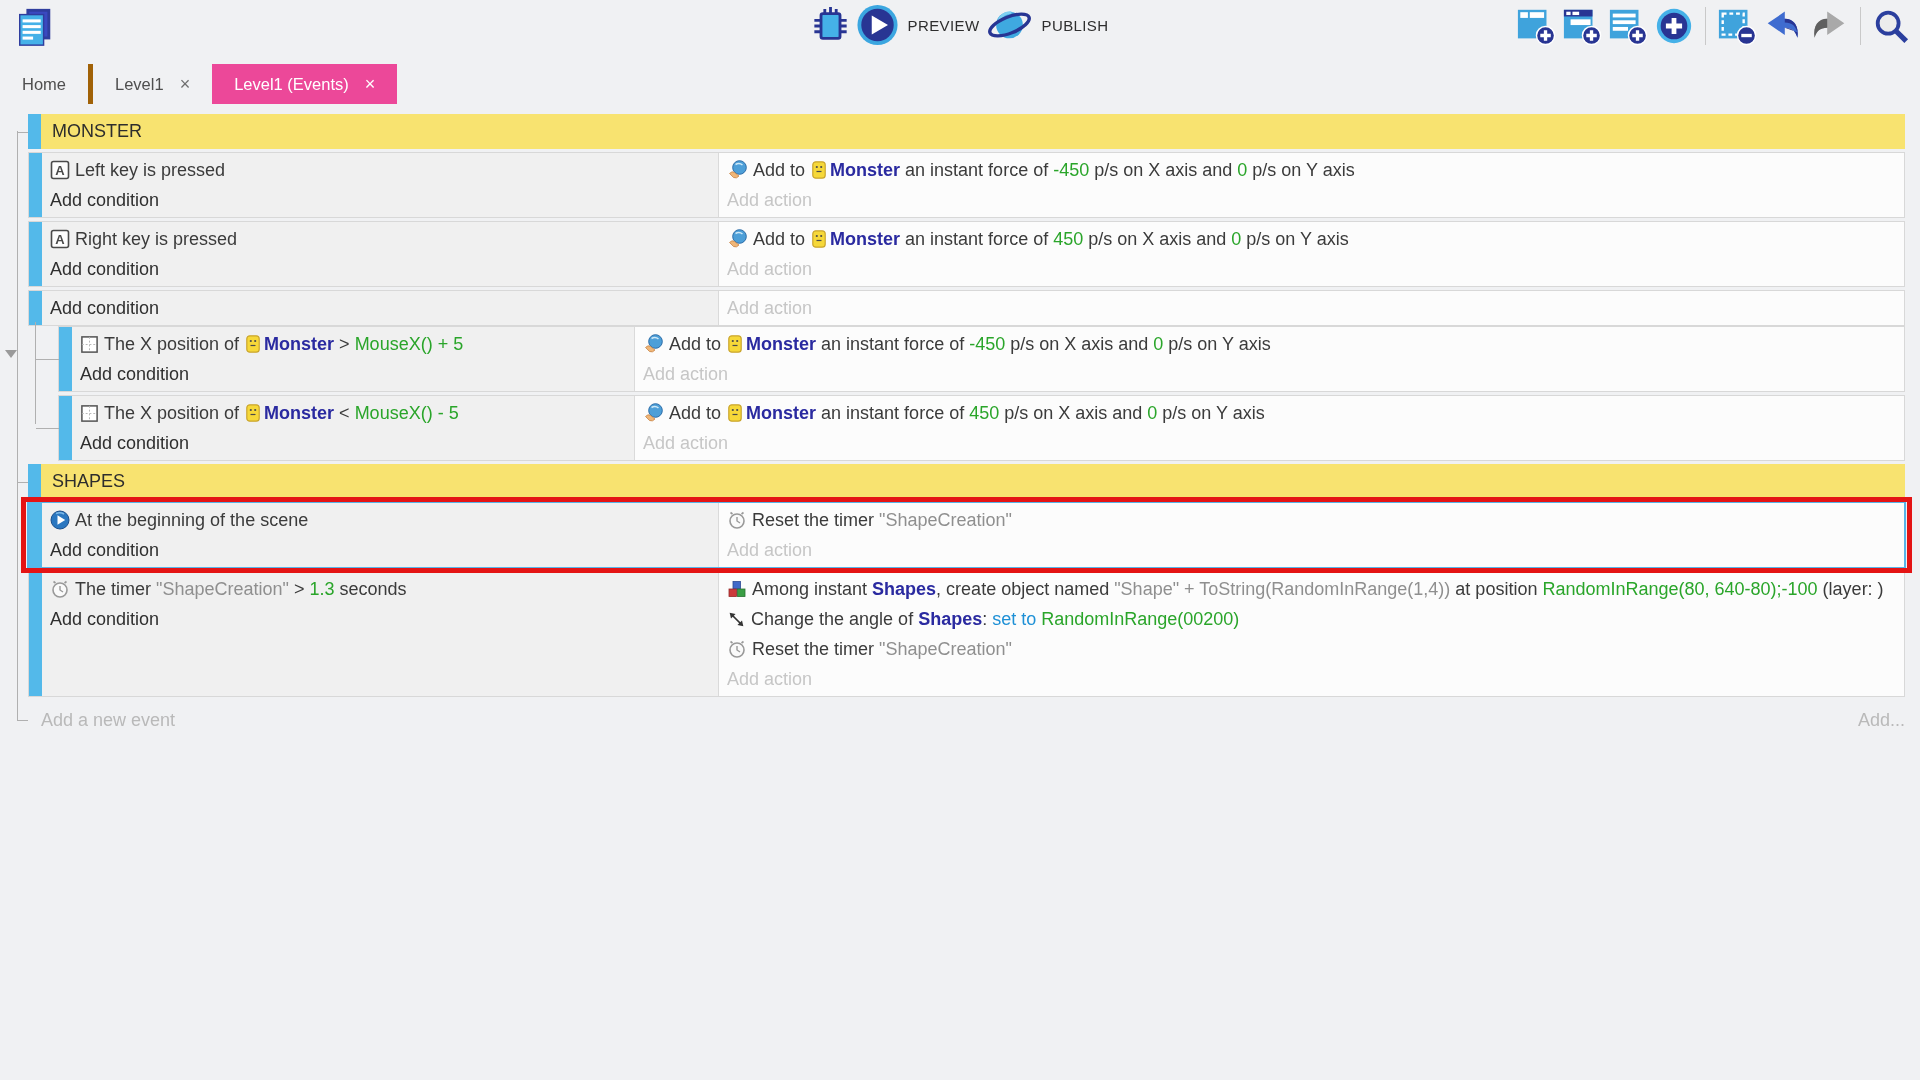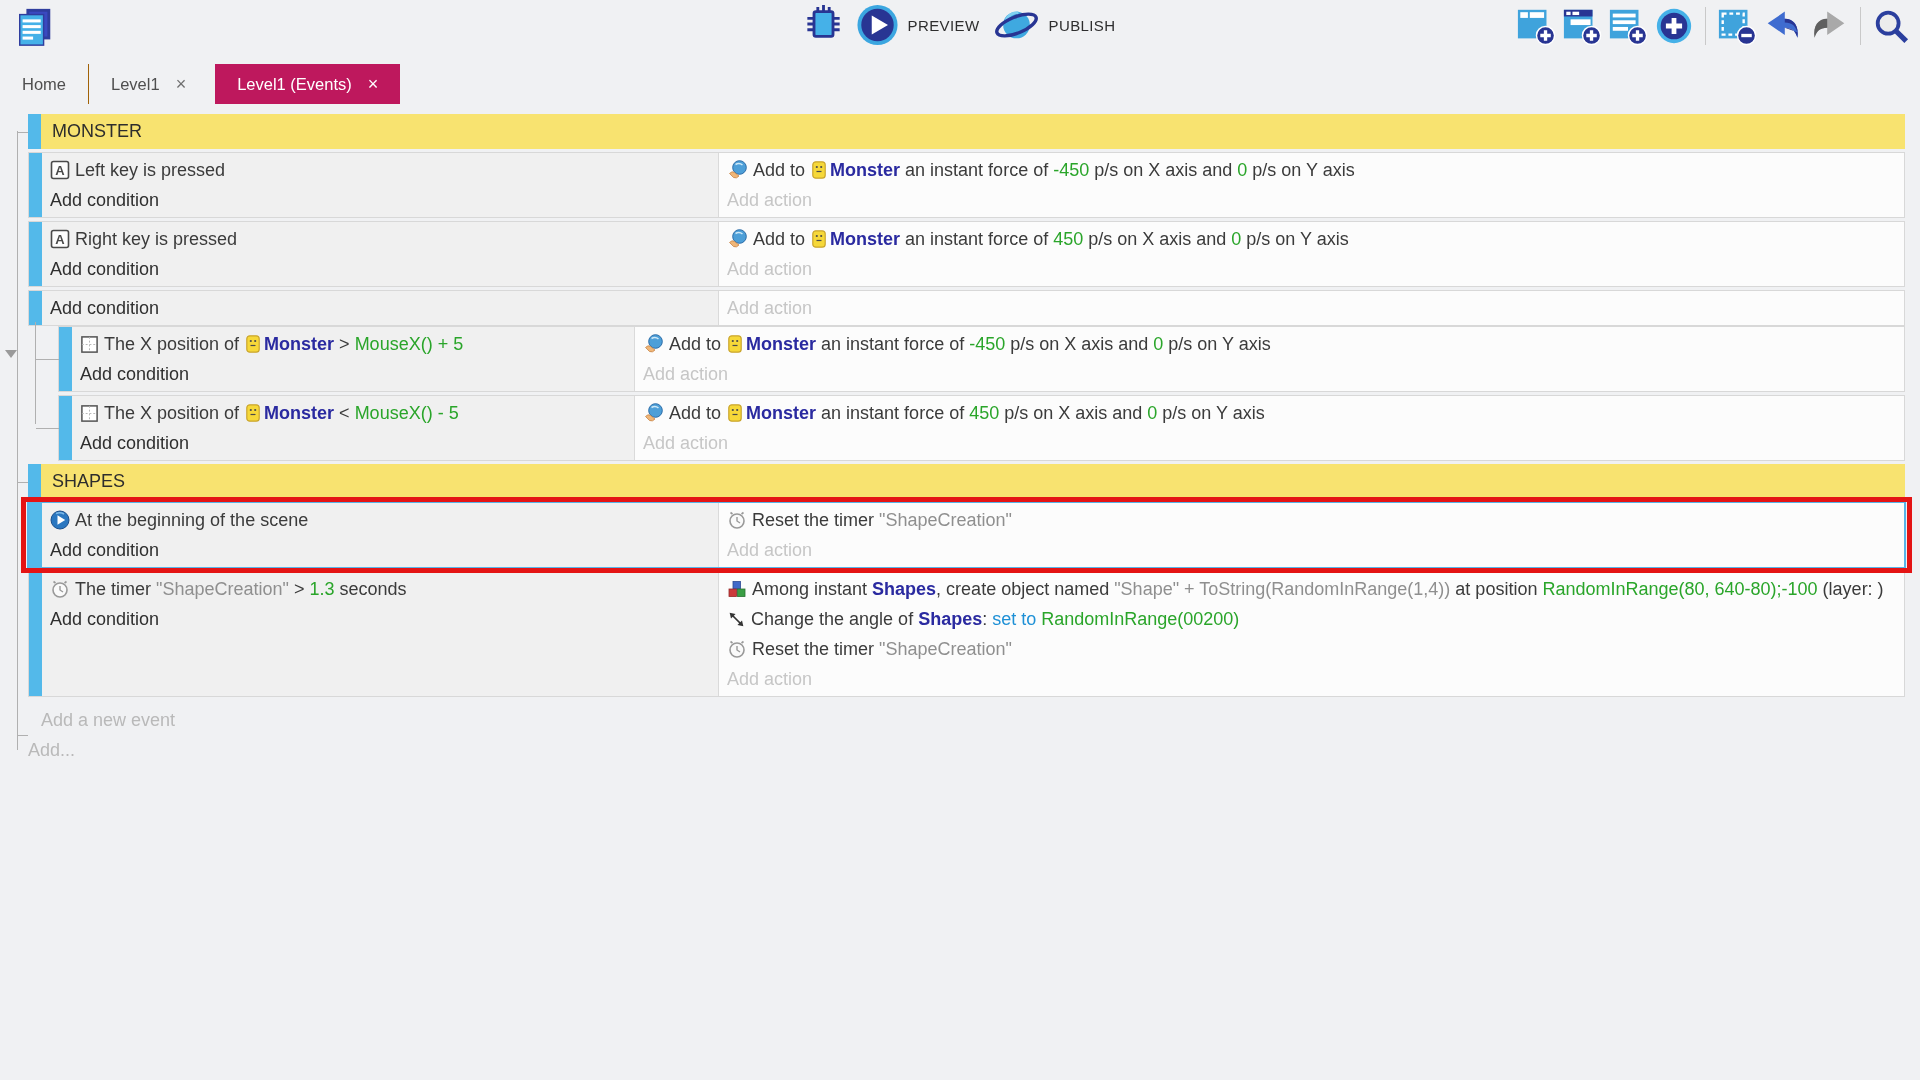--- a/index.html
+++ b/index.html
@@ -5,34 +5,34 @@
   * { box-sizing: border-box; margin: 0; padding: 0; }
   html,body { width:1920px; height:1080px; overflow:hidden; }
   body {
     font-family: "Liberation Sans", "DejaVu Sans", sans-serif;
     background:#f0f1f3; color:#3b3b3b;
   }
   
   .topbar { position:relative; height:64px; background:#f0f1f3; }
   .pm-wrap { position:absolute; left:14px; top:5px; }
   .tb-center { position:absolute; left:50%; top:4px; transform:translateX(-50%);
-               display:flex; align-items:flex-start; gap:14px; }
+               display:flex; align-items:flex-end; gap:7px; }
   .tb-group { display:flex; align-items:center; gap:9px; cursor:default; }
   .tb-label { font-size:15px; color:#2e2e2e; letter-spacing:.4px; }
   .tb-right { position:absolute; right:10px; top:6px; display:flex; align-items:center; gap:6px; }
   .tb-icon { display:inline-block; line-height:0; }
   .tb-icon svg { display:block; }
   .tb-sep { width:1px; height:38px; background:#c9c9c9; margin:0 5px; }
   
   .tabbar { height:40px; display:flex; align-items:stretch; background:#f0f1f3; }
   .tab { display:flex; align-items:center; gap:16px; padding:0 22px;
          font-size:16.5px; color:#4f4f4f; white-space:nowrap; }
-  .tab + .tab { border-left:1px solid #a16207; }
+  .tab + .tab { border-left:5px solid #a16207; }
   .tab .close { font-size:18px; color:#6f6f6f; line-height:1; }
-  .tab.active { background:#be185d; color:#fff; border-left:none; margin-left:7px; }
+  .tab.active { background:#ec4899; color:#fff; border-left:none; }
   .tab.active .close { color:#fff; }
   
   .events-wrap { position:relative; margin-top:10px; width:1905px; padding-left:28px; }
   .tree-line { position:absolute; left:17px; top:17px; bottom:15px; width:1px; background:#b0b0b0; }
   .fold-arrow { position:absolute; left:5px; top:236px; width:0; height:0;
                 border:6px solid transparent; border-top:8px solid #9a9a9a; }
   .event-block { position:relative; margin-bottom:3px; }
   .comment-row { position:relative; display:flex; margin-bottom:3px; }
   .comment-band { flex:1; background:#f8e370; height:35px; display:flex; align-items:center;
                   padding-left:11px; font-size:18px; color:#2d2d2d; }
@@ -63,21 +63,21 @@
   .children::before { content:""; position:absolute; left:-23px; top:-4px; width:1px;
                       height:calc(100% - 33px); background:#b0b0b0; }
   .sub-block > .event-row::before {
     content:""; position:absolute; left:-23px; top:50%; width:23px; height:1px; background:#b0b0b0;
   }
   
   .red-ann::after { content:""; position:absolute; left:-7px; right:-7px; top:-5px; bottom:-5px;
                     border:5px solid #e41414; pointer-events:none; z-index:6; }
   
   .sheet-footer { position:relative; margin-top:8px; display:flex; justify-content:space-between;
-                  line-height:30px; font-size:18px; color:#b9b9b9;flex-direction:column; }
+                  line-height:30px; font-size:18px; color:#b9b9b9; }
   .sheet-footer::before { content:""; position:absolute; left:-11px; top:50%; width:11px; height:1px;
                           background:#b0b0b0; }
   .sheet-footer .left-add { margin-left:13px; }
 </style>
 </head>
 <body>
 
 <div class="topbar">
   <div class="pm-wrap">
     <span class="tb-icon"><svg width="42" height="44" viewBox="0 0 44 46">

